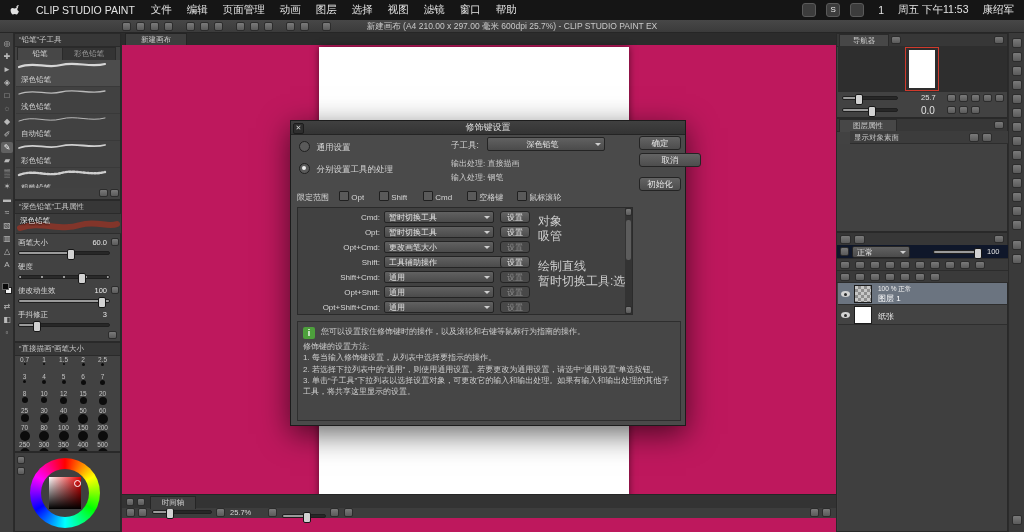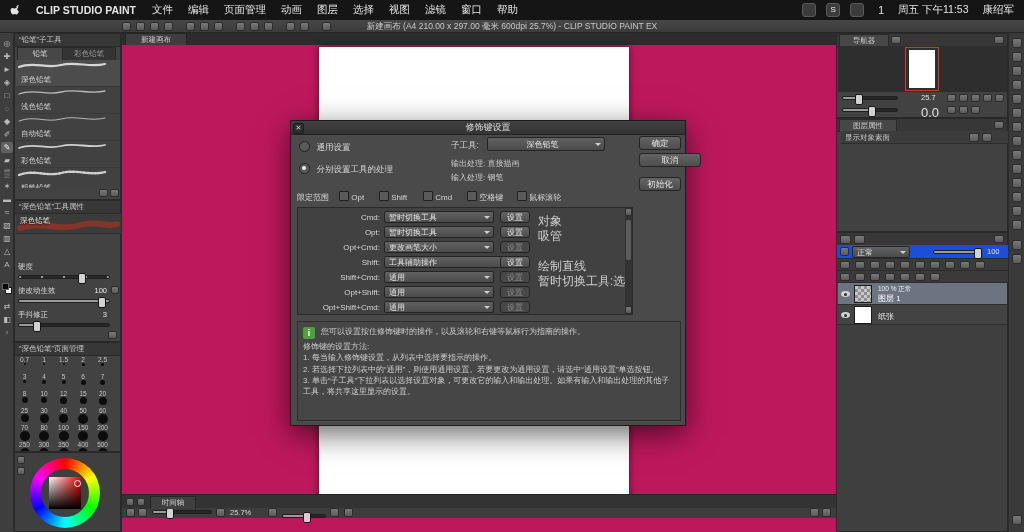--- a/index.html
+++ b/index.html
@@ -4,21 +4,21 @@
 <style>
   html,body{margin:0;padding:0}
   body{width:1024px;height:532px;position:relative;overflow:hidden;background:#3a3a3a;
        font-family:"Liberation Sans","DejaVu Sans",sans-serif;color:#d6d6d6;font-size:9px}
   .abs{position:absolute;box-sizing:border-box}
   .nowrap{white-space:nowrap;overflow:hidden}
   
   #menubar{left:0;top:0;width:1024px;height:20px;background:#151515;display:flex;align-items:center;
            font-size:10.5px;color:#e3e3e3;padding:0 10px;box-sizing:border-box}
   #menubar .apple{width:12px;height:12px;margin-right:14px;fill:#e3e3e3}
-  #menubar .app{font-weight:bold;margin-right:16px;white-space:nowrap}
+  #menubar .app{font-weight:normal;margin-right:16px;white-space:nowrap}
   #menubar .m{margin-right:15px;white-space:nowrap}
   #menubar .spacer{flex:1}
   .mb-ic{width:12px;height:12px;background:#3c3c3c;border:1px solid #5a5a5a;border-radius:3px;
          margin-left:10px;display:inline-block;text-align:center;line-height:12px;font-size:8px;color:#eee}
   #menubar .clock{margin-left:14px;white-space:nowrap}
   #menubar .user{margin-left:14px;white-space:nowrap}
   
   #cmdbar{left:0;top:20px;width:1024px;height:13px;background:linear-gradient(#474747,#3b3b3b);
           border-bottom:1px solid #262626}
   #cmdbar .title{position:absolute;left:50%;top:1px;transform:translateX(-50%);font-size:8.5px;color:#c9c9c9;white-space:nowrap}
@@ -197,20 +197,29 @@
 <div class="abs panel" style="left:14px;top:200px;width:107px;height:142px">
   <div class="phead">
     <span>“深色铅笔”工具属性</span>
   </div>
   <div class="abs" style="left:1px;top:13px;width:105px;height:20px;background:#3b3b3b;border-bottom:1px solid #2d2d2d;overflow:hidden">
     <svg width="104" height="18" style="position:absolute;left:0;top:2px">
       <path d="M4 12 C 24 4, 44 16, 64 9 C 80 4, 92 12, 101 8" fill="none" stroke="#82352a" stroke-width="6" stroke-linecap="round"></path>
     </svg>
     <span class="abs nowrap" style="left:4px;top:2px;font-size:7.5px;color:#eaeaea;text-shadow:0 1px 2px #000">深色铅笔</span>
   </div>
+  <div class="abs" style="left:3px;top:37px;width:101px;height:23px">
+    <span class="abs nowrap" style="left:0;top:0;font-size:7.5px">画笔大小</span>
+    <span class="abs nowrap" style="right:12px;top:0;font-size:7.5px;color:#e8e8e8">60.0</span>
+    <i class="ic abs" style="right:0;top:0;width:8px;height:8px"></i>
+    <div class="slider abs" style="left:0;top:13px;width:92px">
+      <div class="fill" style="width:55%"></div>
+        <div class="knob" style="left:53%"></div>
+    </div>
+  </div>
   <div class="abs" style="left:3px;top:61px;width:101px;height:23px">
     <span class="abs nowrap" style="left:0;top:0;font-size:7.5px">硬度</span>
     <div class="slider abs" style="left:0;top:13px;width:92px;background:repeating-linear-gradient(to right,#9a9a9a 0 2px,#2a2a2a 2px 22px)">
       <div class="knob" style="left:66%"></div>
     </div>
   </div>
   <div class="abs" style="left:3px;top:85px;width:101px;height:23px">
     <span class="abs nowrap" style="left:0;top:0;font-size:7.5px">使改动生效</span>
     <span class="abs nowrap" style="right:12px;top:0;font-size:7.5px;color:#e8e8e8">100</span>
     <i class="ic abs" style="right:0;top:0;width:8px;height:8px"></i>
@@ -225,21 +234,21 @@
     <div class="slider abs" style="left:0;top:13px;width:92px">
       <div class="fill" style="width:18%"></div>
         <div class="knob" style="left:15%"></div>
     </div>
   </div>
   <i class="ic abs" style="right:3px;bottom:2px;width:9px;height:8px"></i>
 </div>
 
 <div class="abs panel" style="left:14px;top:342px;width:107px;height:110px">
   <div class="phead">
-    <span>“深色铅笔”页面管理</span>
+    <span>“直接描画”画笔大小</span>
   </div>
   <div class="abs" style="left:1px;top:13px;width:104px;height:95px;overflow:hidden;line-height:0">
     <div class="bcell"><span class="bnum">0.7</span><span class="bdot" style="width:2px;height:2px"></span></div>
     <div class="bcell"><span class="bnum">1</span><span class="bdot" style="width:2px;height:2px"></span></div>
     <div class="bcell"><span class="bnum">1.5</span><span class="bdot" style="width:2px;height:2px"></span></div>
     <div class="bcell"><span class="bnum">2</span><span class="bdot" style="width:3px;height:3px"></span></div>
     <div class="bcell"><span class="bnum">2.5</span><span class="bdot" style="width:3px;height:3px"></span></div>
     <div class="bcell"><span class="bnum">3</span><span class="bdot" style="width:3px;height:3px"></span></div>
     <div class="bcell"><span class="bnum">4</span><span class="bdot" style="width:4px;height:4px"></span></div>
     <div class="bcell"><span class="bnum">5</span><span class="bdot" style="width:4px;height:4px"></span></div>
@@ -446,48 +455,48 @@
     <i class="ic abs" style="left:122px;top:2px;width:9px;height:8px"></i>
     <i class="ic abs" style="left:134px;top:2px;width:9px;height:8px"></i>
     <i class="ic abs" style="left:146px;top:2px;width:9px;height:8px"></i>
     <i class="ic abs" style="left:158px;top:2px;width:9px;height:8px"></i>
   </div>
   <div class="abs" style="left:0;top:70px;width:172px;height:12px">
     <div class="slider abs" style="left:5px;top:4px;width:56px">
       <div class="fill" style="width:50%"></div>
         <div class="knob" style="left:47%"></div>
     </div>
-    <span class="abs nowrap" style="left:84px;top:1px;font-size:13px;color:#e0e0e0">0.0</span>
+    <span class="abs nowrap" style="left:84px;top:1px;font-size:10px;color:#e0e0e0">0.0</span>
     <i class="ic abs" style="left:110px;top:2px;width:9px;height:8px"></i>
     <i class="ic abs" style="left:122px;top:2px;width:9px;height:8px"></i>
     <i class="ic abs" style="left:134px;top:2px;width:9px;height:8px"></i>
   </div>
 </div>
 
 <div class="abs panel" style="left:836px;top:118px;width:172px;height:114px">
   <div class="phead"></div>
   <div class="ptab" style="left:2px;top:0;width:56px">
     <span>图层属性</span>
   </div>
   <i class="ic abs" style="right:3px;top:2px;width:10px;height:8px"></i>
-  <div class="abs nowrap" style="left:4px;top:12px;width:169px;height:13px;background:#3c3c3c;border-bottom:1px solid #2d2d2d;line-height:13px;padding:0 4px;font-size:7.5px;color:#c9c9c9">
+  <div class="abs nowrap" style="left:13px;top:12px;width:169px;height:13px;background:#3c3c3c;border-bottom:1px solid #2d2d2d;line-height:13px;padding:0 4px;font-size:7.5px;color:#c9c9c9">
     <span>显示对象素面</span>
   </div>
   <i class="ic abs" style="right:28px;top:14px;width:10px;height:9px"></i>
   <i class="ic abs" style="right:15px;top:14px;width:10px;height:9px"></i>
   <div class="abs" style="left:1px;top:25px;width:169px;height:87px;background:#414141"></div>
 </div>
 
 <div class="abs panel" style="left:836px;top:232px;width:172px;height:300px">
   <div class="phead"></div>
   <i class="ic abs" style="left:3px;top:2px;width:11px;height:9px"></i>
   <i class="ic abs" style="left:17px;top:2px;width:11px;height:9px"></i>
   <i class="ic abs" style="right:3px;top:2px;width:10px;height:8px"></i>
 
-  <div class="abs" style="left:0;top:12px;width:172px;height:14px;background:#1d4ed8;border-bottom:1px solid #2c2c2c">
+  <div class="abs" style="left:0;top:12px;width:172px;height:14px;background:#0f172a;border-bottom:1px solid #2c2c2c">
     <i class="ic abs" style="left:3px;top:2px;width:9px;height:9px"></i>
     <div class="dd" style="left:15px;top:1px;width:58px;height:12px;line-height:11px">
       <span>正常</span>
     </div>
     <div class="slider abs" style="left:96px;top:5px;width:48px">
       <div class="fill" style="width:100%"></div>
         <div class="knob" style="left:88%"></div>
     </div>
     <span class="abs nowrap" style="left:150px;top:2px;font-size:7.5px;color:#e2e2e2">100</span>
   </div>

